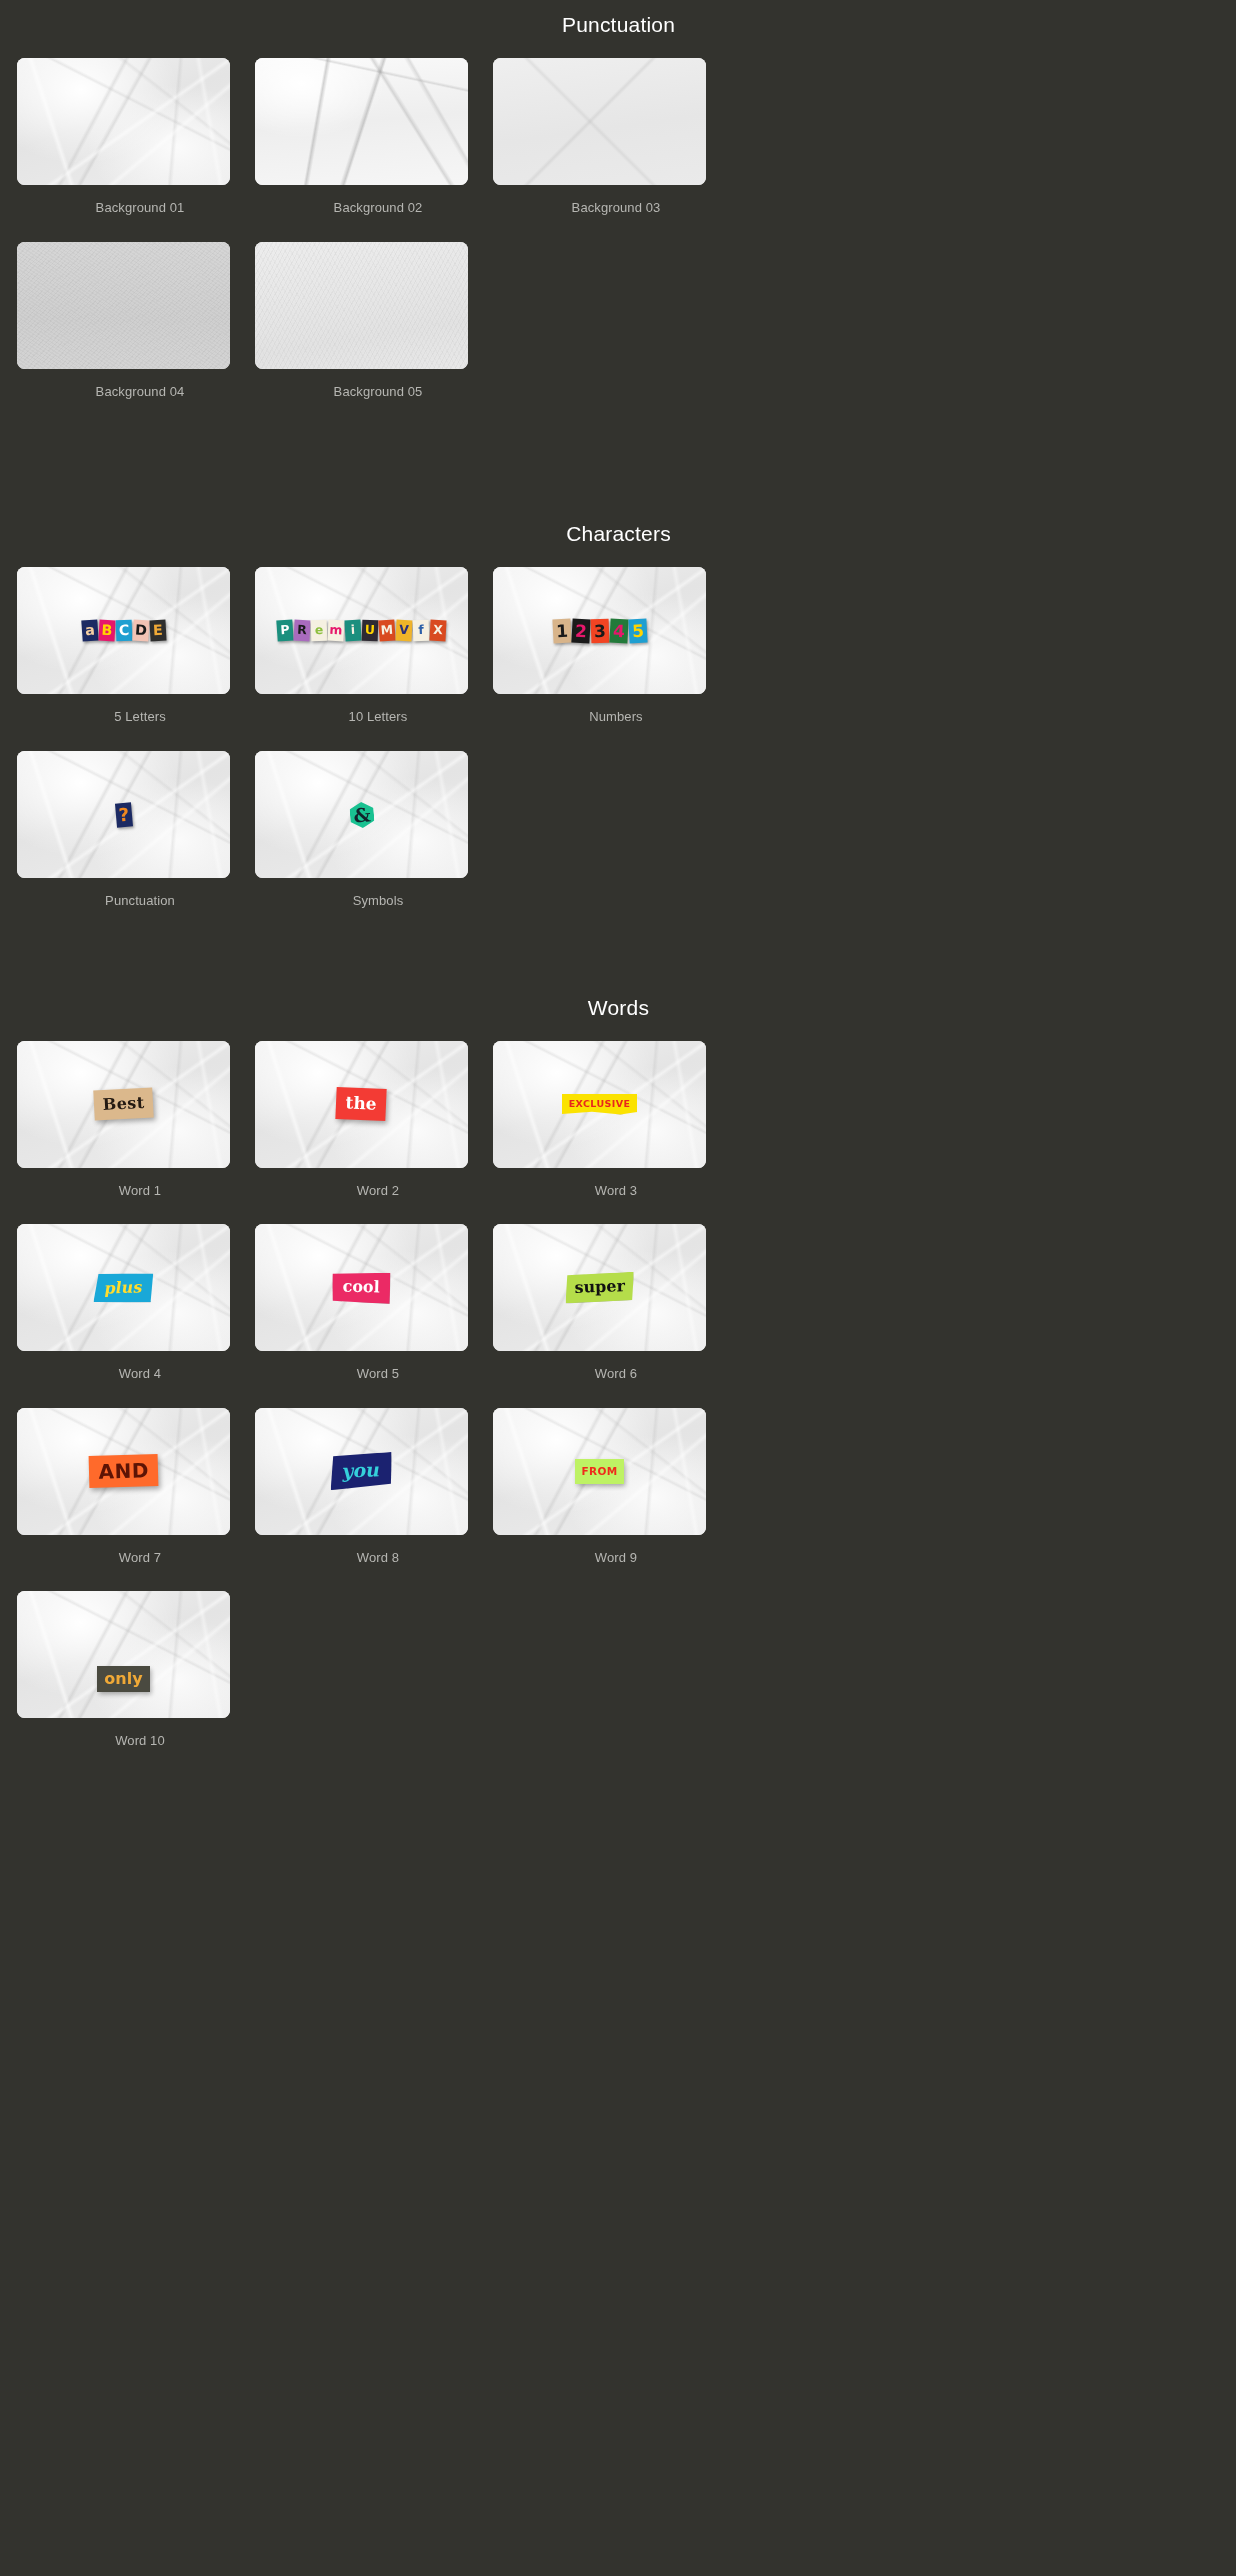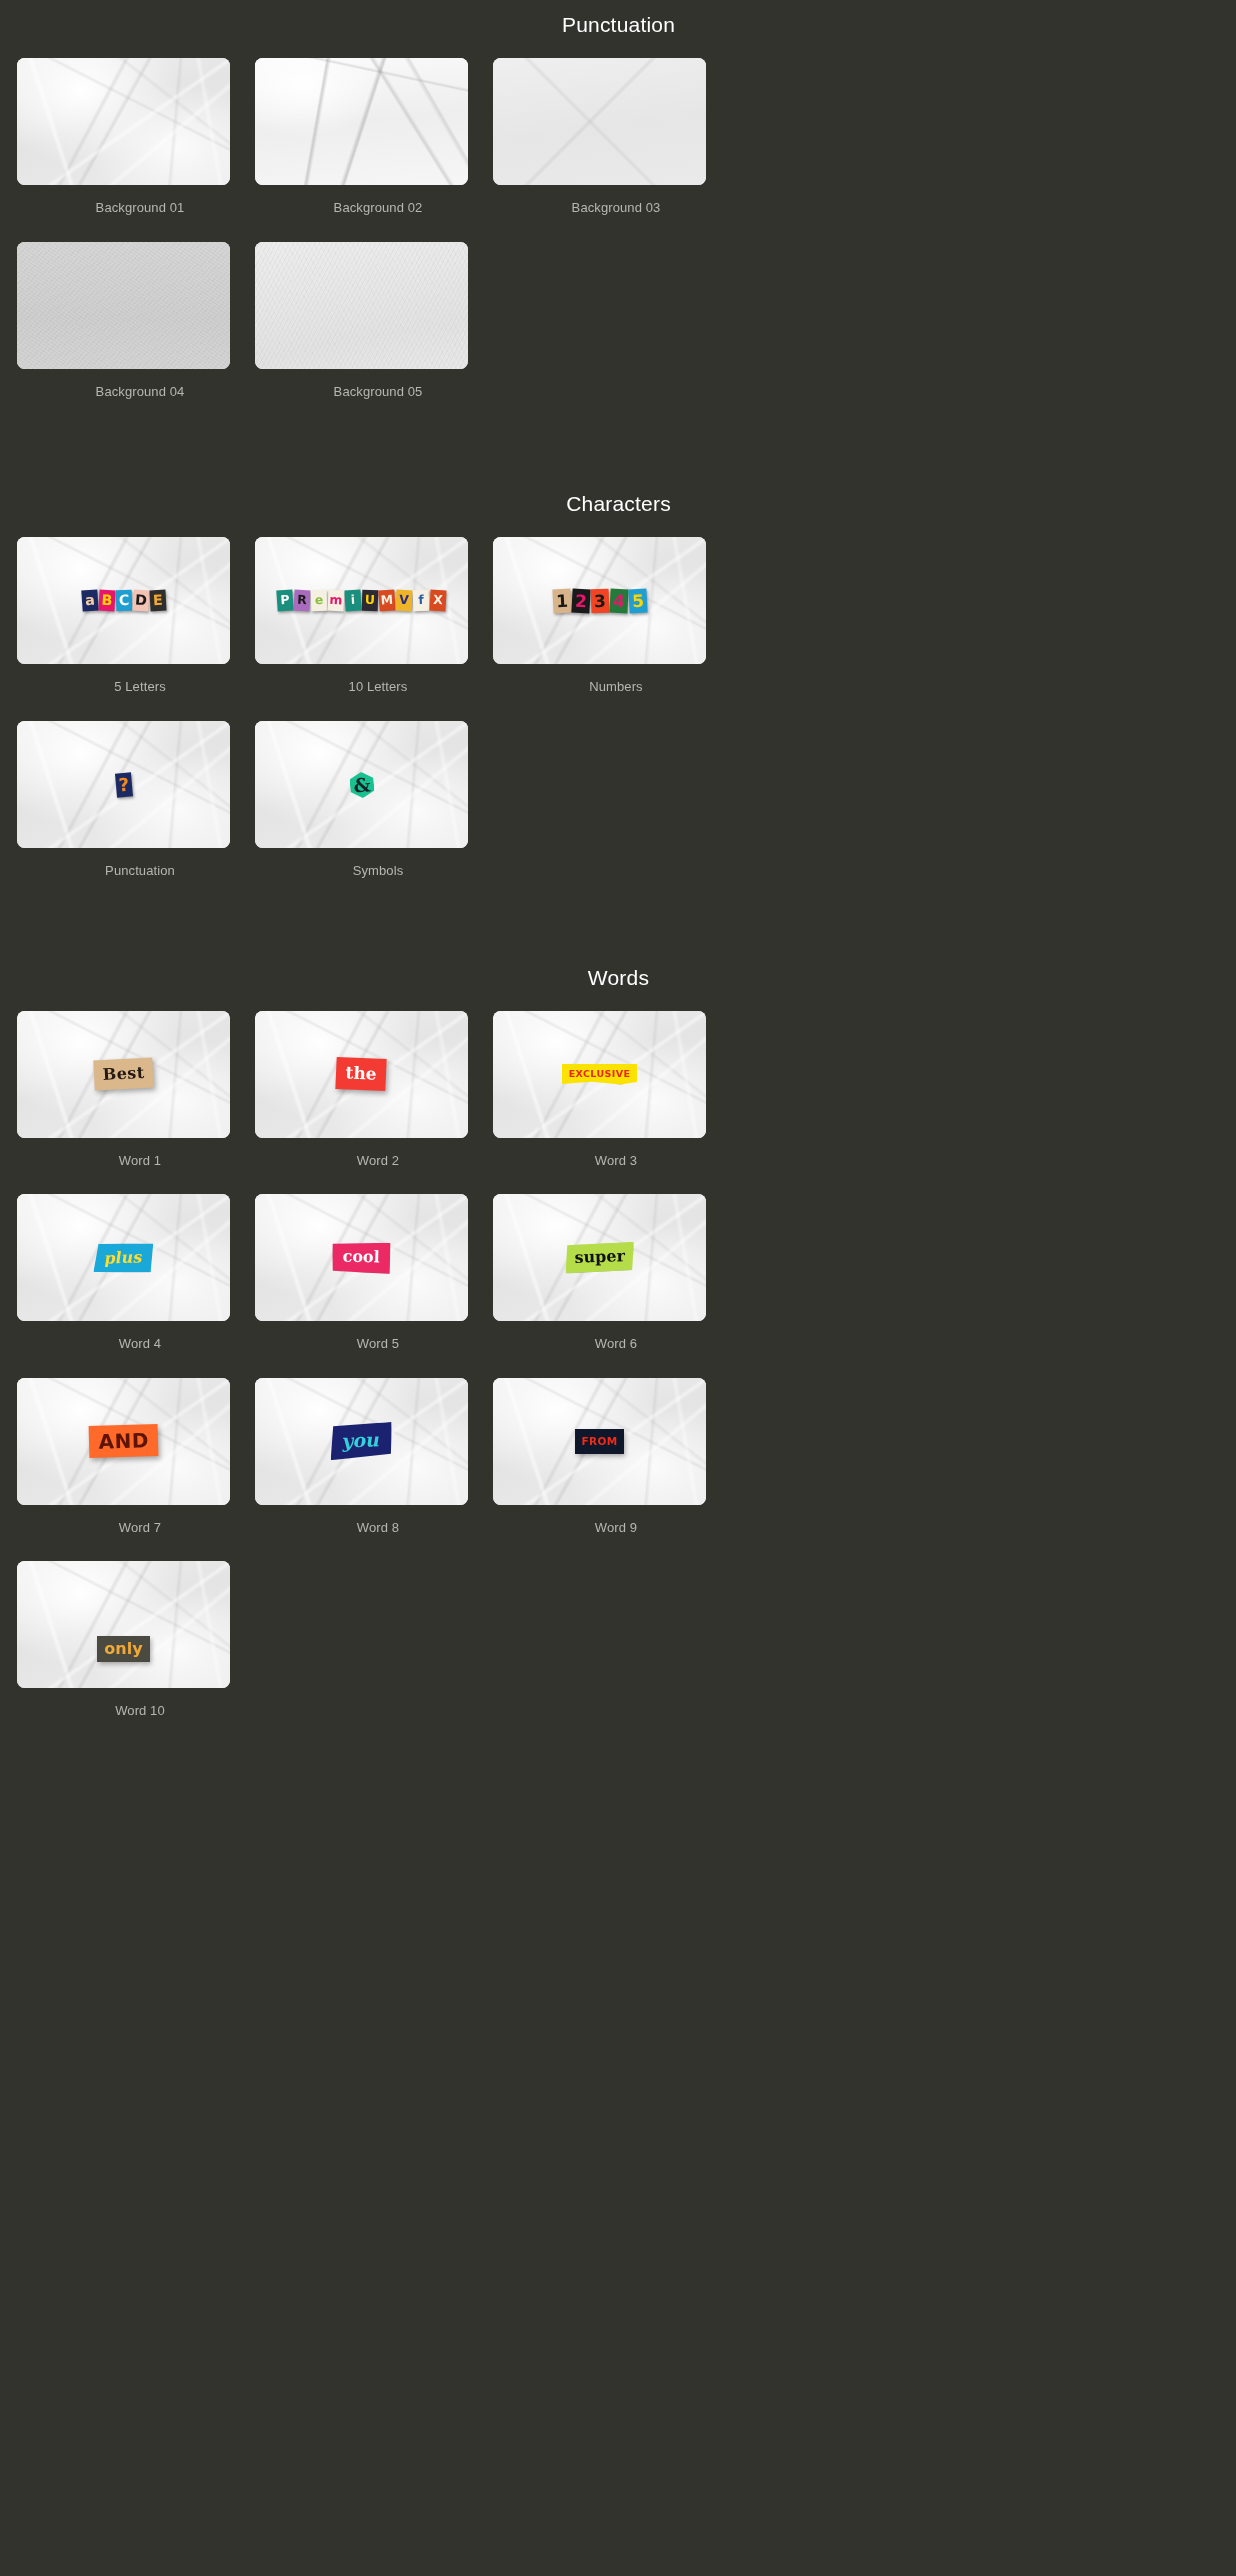--- a/index.html
+++ b/index.html
@@ -19,21 +19,21 @@
     text-align: center;
     color: #ffffff;
     font-size: 21px;
     font-weight: 400;
     letter-spacing: 0.2px;
   }
   .sec-backgrounds .section-title { padding: 13.3px 0 21px; }
   .sec-characters .section-title { padding: 0 0 21px; }
   .sec-words      .section-title { padding: 0 12px 21px; }
 
-  .sec-characters { margin-top: 67px; }
+  .sec-characters { margin-top: 97px; }
   .sec-words      { margin-top: 61px; }
 
   
   .grid {
     display: grid;
     grid-template-columns: repeat(3, 213px);
     justify-content: start;
     padding-left: 17px;
     column-gap: 25px;
     row-gap: 0px;
@@ -366,21 +366,21 @@
             <div class="art">
               <span class="chip chip-you" style="background: rgb(27, 34, 112); color: rgb(53, 208, 219);">you</span>
             </div>
           </div>
           <span class="caption">Word 8</span>
         </div>
         <div class="cell">
           <div class="thumb">
             <div class="paper paper-crumple"></div>
             <div class="art">
-              <span class="chip chip-from" style="background: #0f172a; color: rgb(239, 43, 27);">FROM</span>
+              <span class="chip chip-from" style="background: #bef264; color: rgb(239, 43, 27);">FROM</span>
             </div>
           </div>
           <span class="caption">Word 9</span>
         </div>
         <div class="cell">
           <div class="thumb">
             <div class="paper paper-crumple"></div>
             <div class="art">
               <span class="chip chip-only" style="background: rgb(74, 74, 64); color: rgb(240, 169, 55);">only</span>
             </div>

